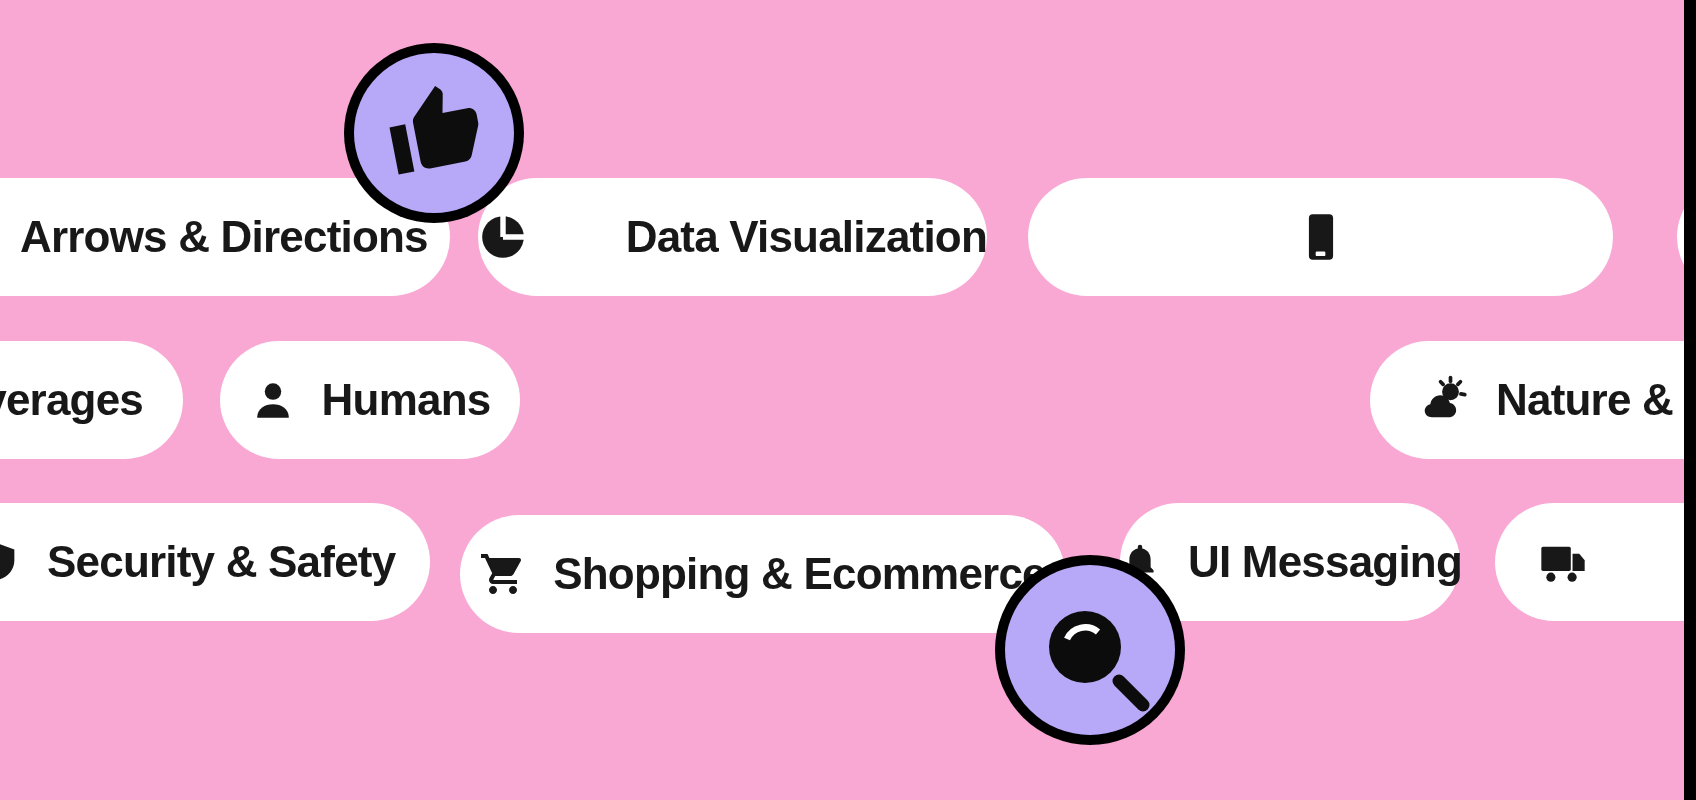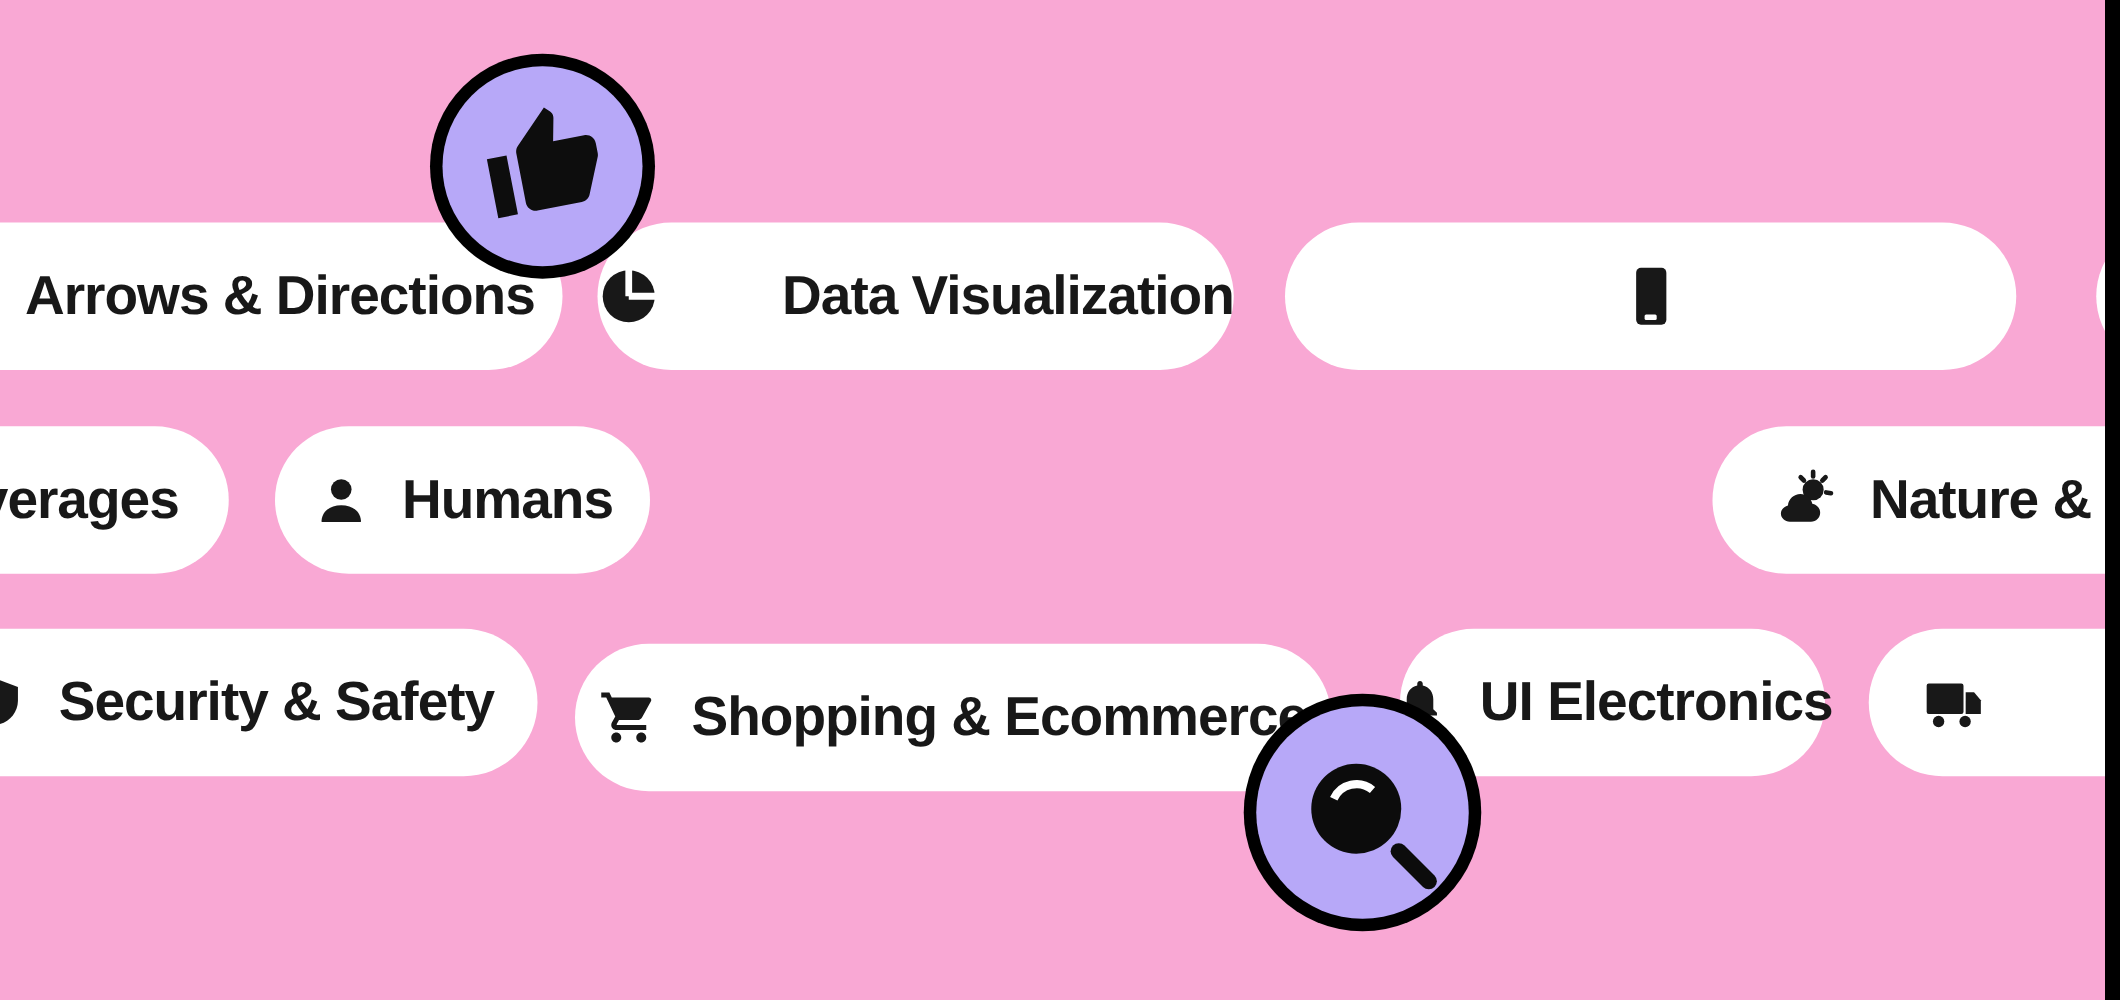--- a/index.html
+++ b/index.html
@@ -116,21 +116,21 @@
     <span class="label">Shopping &amp; Ecommerce</span>
   </div>
 
   <div class="pill pill--center" style="left:1120px;top:503px;width:340px;">
     <span class="icon">
       <svg width="44" height="44" viewBox="0 0 24 24">
         <path fill="currentColor" d="M12 2.6c.7 0 1.2.5 1.2 1.2v.8c2.9.6 4.6 3 4.6 6v4.3l1.6 1.6v1.2H4.6v-1.2l1.6-1.6v-4.3c0-3 1.7-5.4 4.6-6v-.8c0-.7.5-1.2 1.2-1.2z"></path>
         <circle cx="12" cy="20.3" r="1.8" fill="currentColor"></circle>
       </svg>
     </span>
-    <span class="label">UI Electronics</span>
+    <span class="label">UI Messaging</span>
   </div>
 
   <div class="pill pill--start" style="left:1495px;top:503px;width:300px;padding-left:42px;">
     <span class="icon">
       <svg width="52" height="52" viewBox="0 0 24 24">
         <rect x="2" y="5" width="13.6" height="11.2" rx="0.8" fill="currentColor"></rect>
         <path fill="currentColor" d="M16.4 8.2h3.1l2.5 3v5h-5.6z"></path>
         <circle cx="6.4" cy="19" r="2.1" fill="currentColor"></circle>
         <circle cx="16.2" cy="19" r="2.1" fill="currentColor"></circle>
       </svg>

